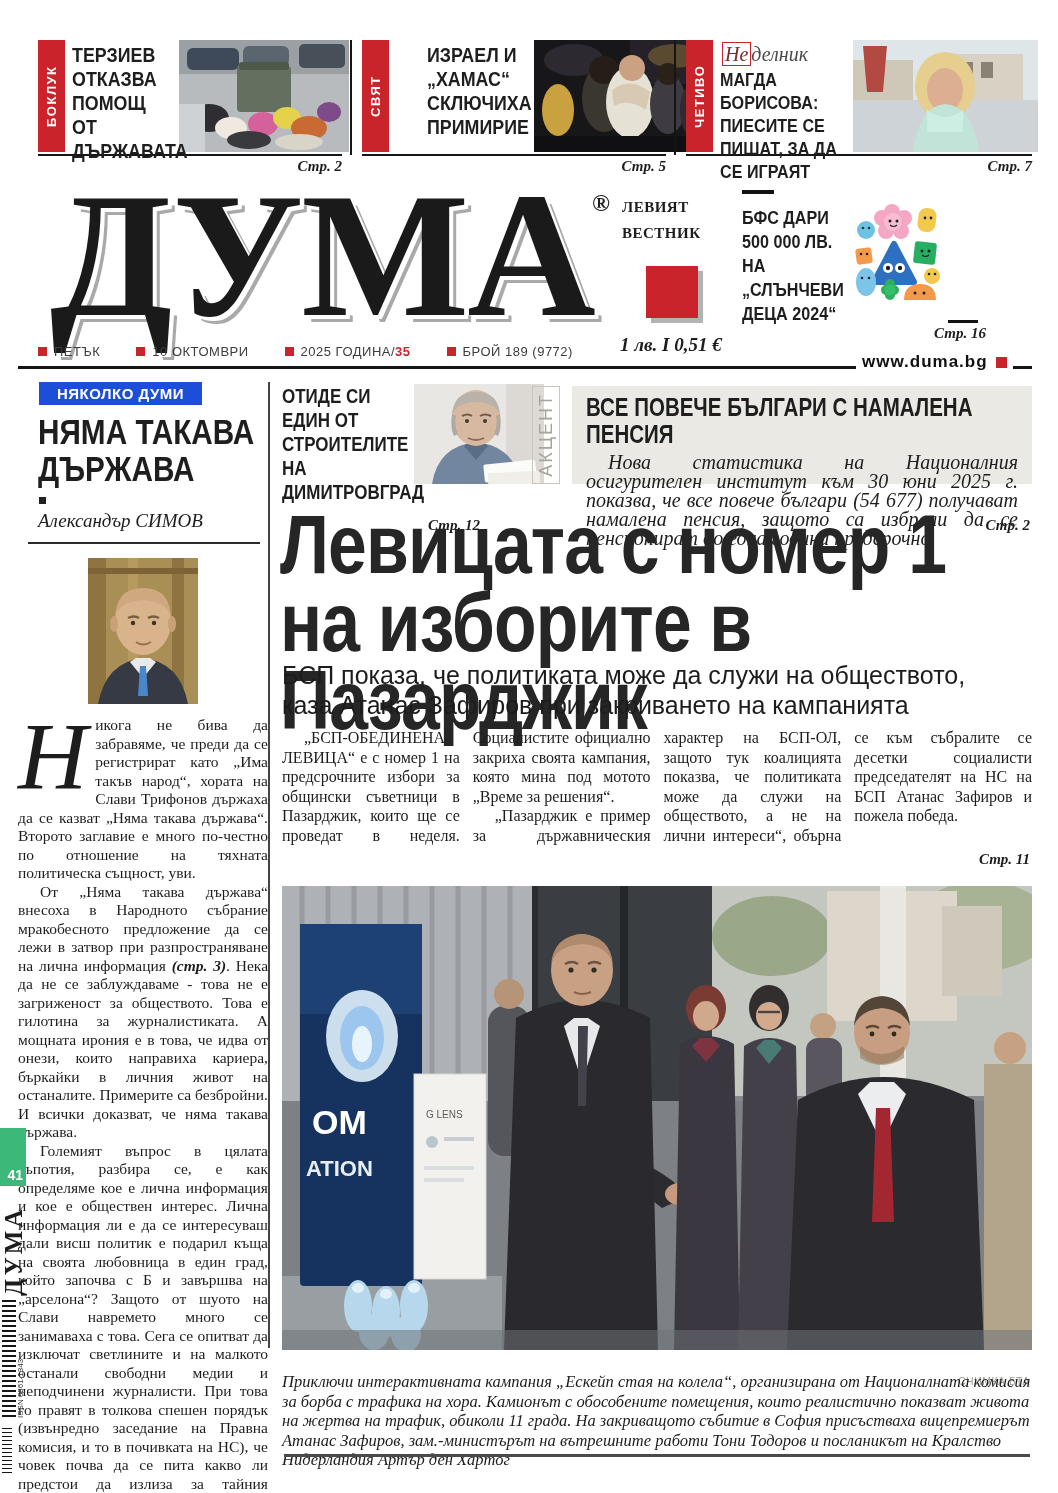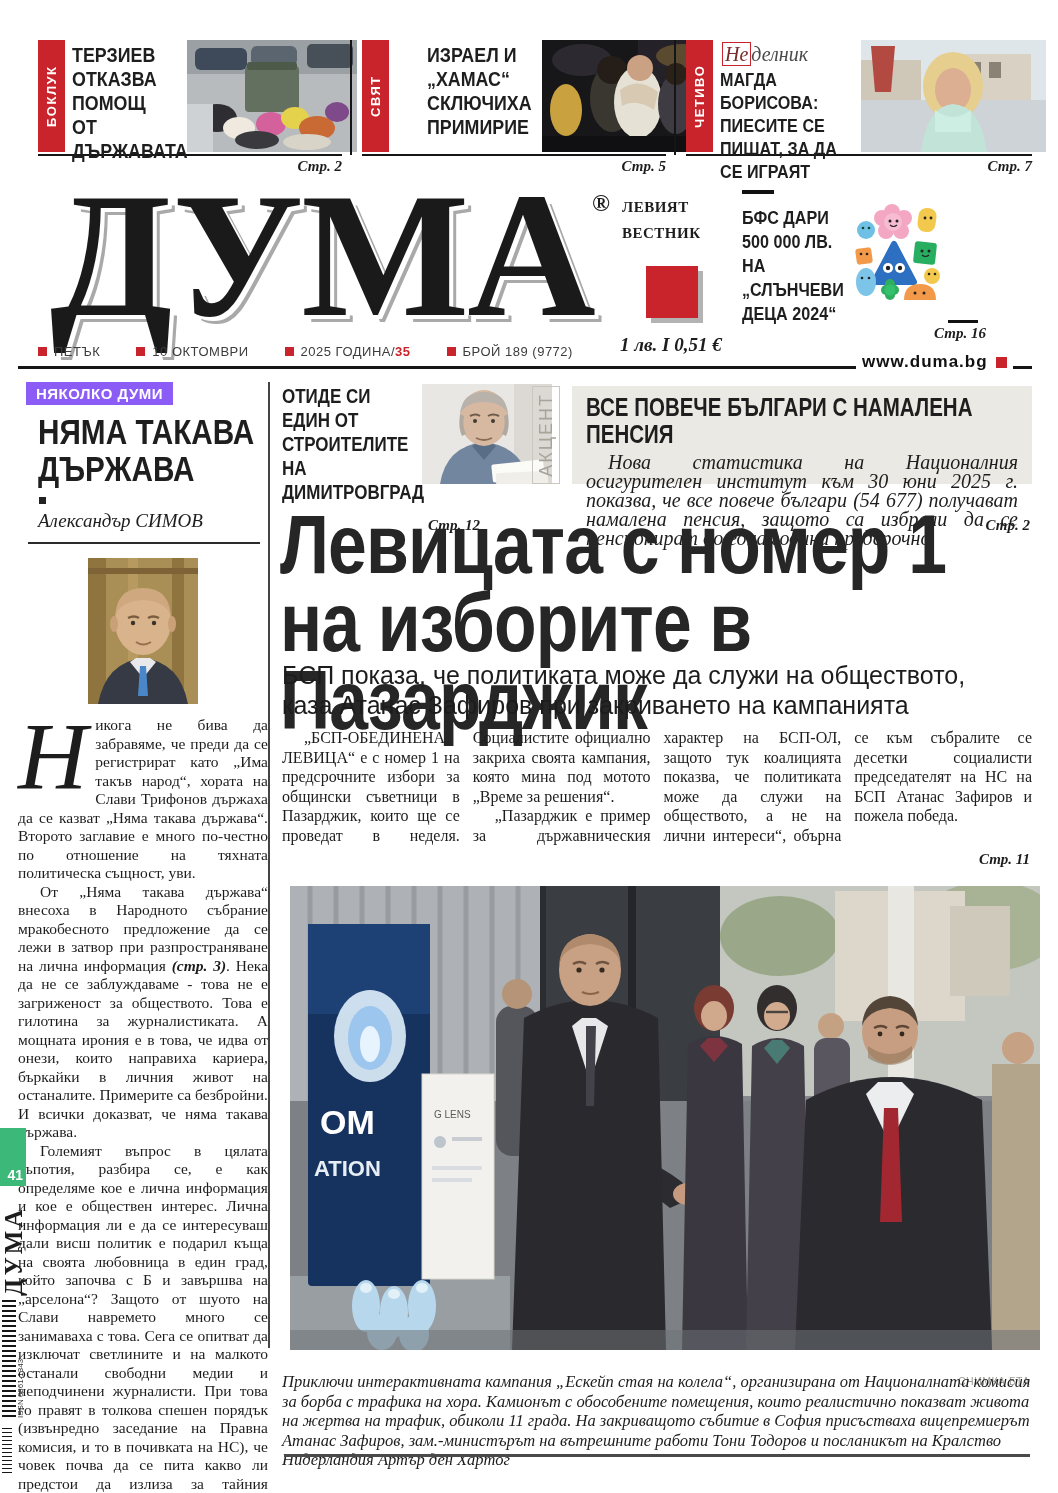--- a/index.html
+++ b/index.html
@@ -16,21 +16,21 @@
   .teaser .hl{padding:3px 5px 0 7px;}
   .teaser-foot{border-top:2.5px solid #151515;margin-top:2px;padding-top:2px;
         text-align:right;font-style:italic;font-weight:bold;font-size:15px;}
   .pgref{font-style:italic;font-weight:bold;font-size:15px;color:#1d1d1d;margin-top:29px;}
   .vdiv{background:#151515;width:2px;}
   .dl-item{display:inline-flex;align-items:center;font-family:"Liberation Sans",sans-serif;
         font-size:13px;color:#3c3c3c;letter-spacing:.5px;}
   .dl-sq{width:9px;height:9px;background:#c9242b;display:inline-block;margin-right:7px;}
   .just{text-align:justify;}
   .edit-p{margin:0;text-indent:22px;}
-  .photo-frame{display:block;margin-left:8px;}
+  .photo-frame{display:block;}
 </style>
 </head>
 <body>
 
 <div class="page">
 
   <div class="abs" style="left:38px;top:40px;width:304px;">
     <div class="teaser">
       <div class="vtab" style="width:27px;">БОКЛУК</div>
       <div class="hl" style="width:102px;">
@@ -206,21 +206,21 @@
   </div>
   <div class="abs" style="left:620px;top:334px;font-style:italic;font-weight:bold;font-size:19px;">1 лв. I 0,51 €</div>
 
   <div class="abs" style="left:18px;top:366px;width:1014px;height:3px;background:#151515;"></div>
   <div class="abs" style="left:856px;top:352px;background:#fff;padding:0 6px;font-family:Liberation Sans, sans-serif;font-weight:bold;font-size:17px;letter-spacing:1px;color:#111;display:flex;align-items:center;gap:8px;">
     <span>www.duma.bg</span>
     <span style="width:11px;height:11px;background:#c9242b;display:inline-block;"></span>
   </div>
 
   <div class="abs" style="left:18px;top:382px;width:250px;">
-    <div style="display:inline-block;background:#8b5cf6;color:#fff;font-family:'Liberation Sans',sans-serif;font-weight:bold;font-size:15px;padding:3px 10px;margin-left:8px;letter-spacing:.5px;">НЯКОЛКО ДУМИ</div>
+    <div style="display:inline-block;background:#1d4ed8;color:#fff;font-family:'Liberation Sans',sans-serif;font-weight:bold;font-size:15px;padding:3px 18px;margin-left:21px;letter-spacing:.5px;">НЯКОЛКО ДУМИ</div>
     <div class="cond" style="width:272px;font-size:35px;line-height:37px;margin:8px 0 0 20px;">НЯМА ТАКАВА ДЪРЖАВА</div>
     <div style="width:7px;height:7px;background:#222;margin:10px 0 0 21px;"></div>
     <div style="font-style:italic;font-size:19px;margin:6px 0 0 20px;">Александър СИМОВ</div>
     <div style="width:232px;height:2px;background:#2a2a2a;margin:10px 0 0 10px;"></div>
     <span class="photo-frame" style="margin:14px 0 0 70px;display:inline-block;">
       <svg width="110" height="146" viewBox="0 0 110 146">
         <rect width="110" height="146" fill="#a98e55"></rect>
         <rect x="0" y="0" width="18" height="146" fill="#8f7440"></rect>
           <rect x="40" y="0" width="10" height="146" fill="#b69a5f"></rect>
           <rect x="84" y="0" width="12" height="146" fill="#8f7440"></rect>

